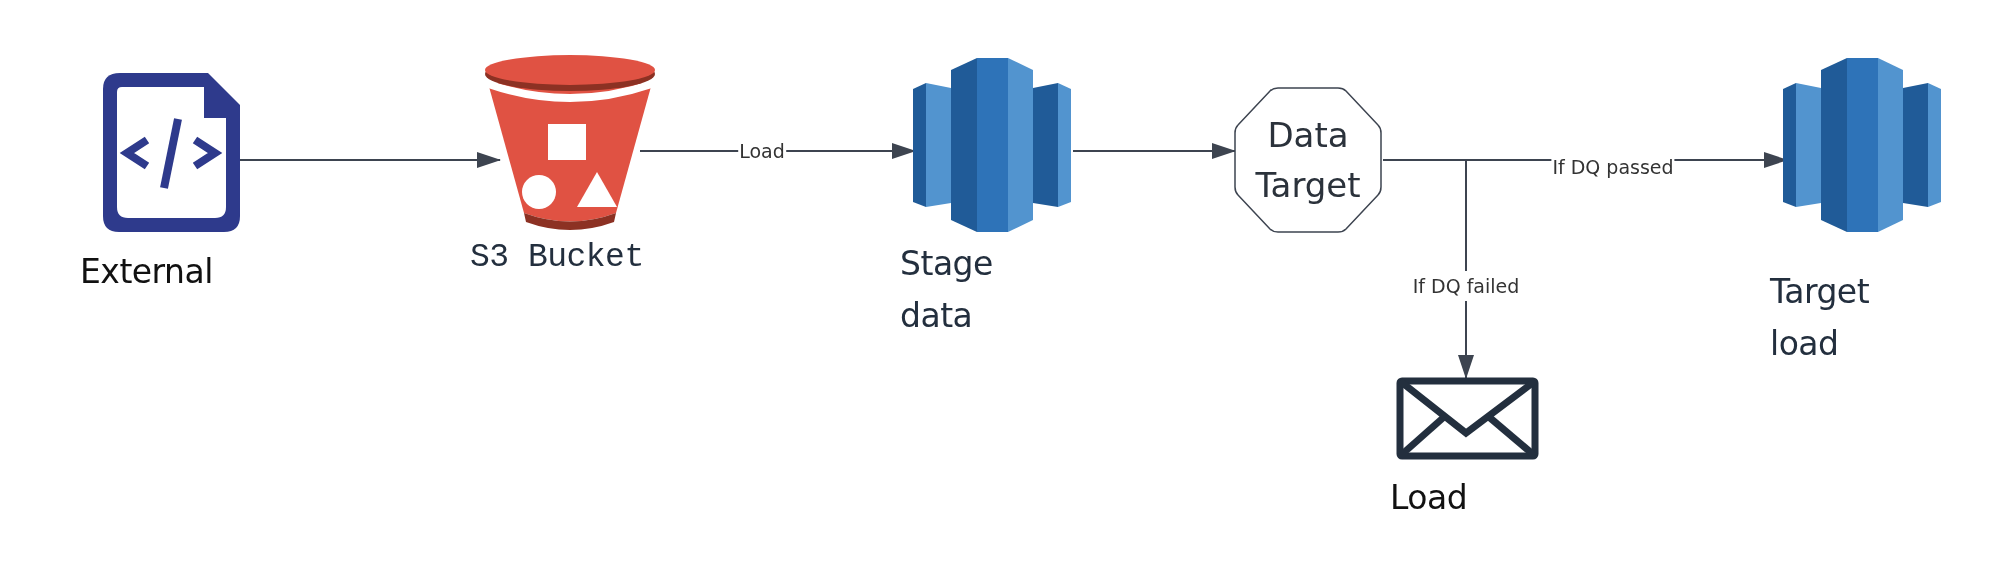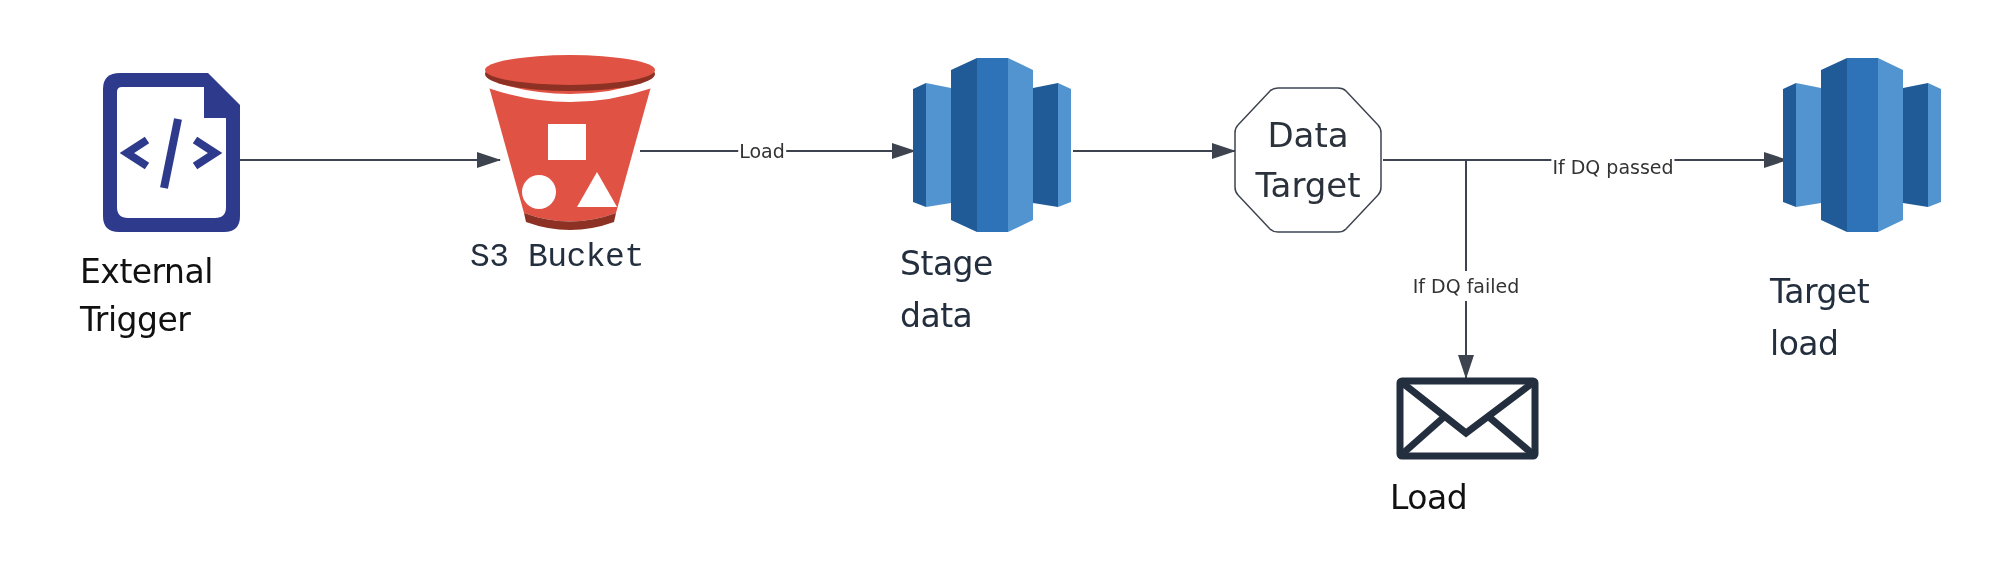--- a/index.html
+++ b/index.html
@@ -99,21 +99,20 @@
   <g>
     <rect x="1400" y="381" width="135" height="75" rx="2" fill="#ffffff" stroke="#232f3e" stroke-width="7"></rect>
     <path d="M1400,381 L1466,433 L1535,381" fill="none" stroke="#232f3e" stroke-width="7" stroke-linejoin="miter"></path>
     <line x1="1400" y1="456" x2="1444" y2="417" stroke="#232f3e" stroke-width="7"></line>
     <line x1="1535" y1="456" x2="1489" y2="417" stroke="#232f3e" stroke-width="7"></line>
   </g>
 </svg>
 
 <div class="node-label dark" style="left:80px; top:248px; width:185px;">
   <div>External</div>
-  <div>Trigger</div>
 </div>
 
 <div class="node-label" style="left:470px; top:234px; width:200px;font-family:Liberation Mono, monospace;">
   <div>S3 Bucket</div>
 </div>
 
 <div class="node-label" style="left:900px; top:238px; width:185px; line-height:52px;">
   <div>Stage</div>
   <div>data</div>
 </div>

